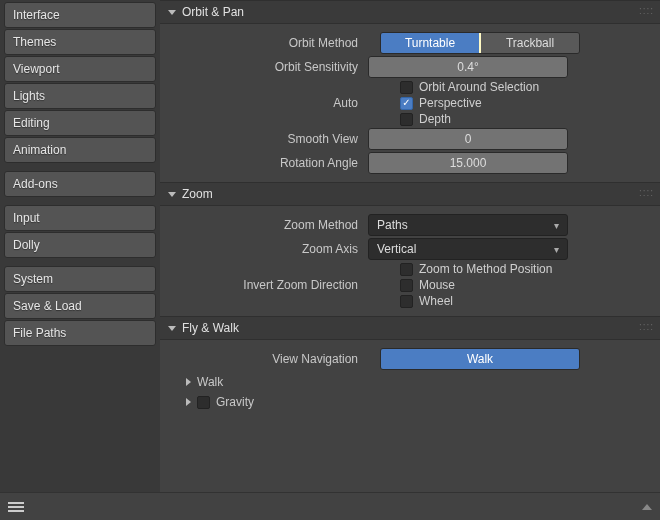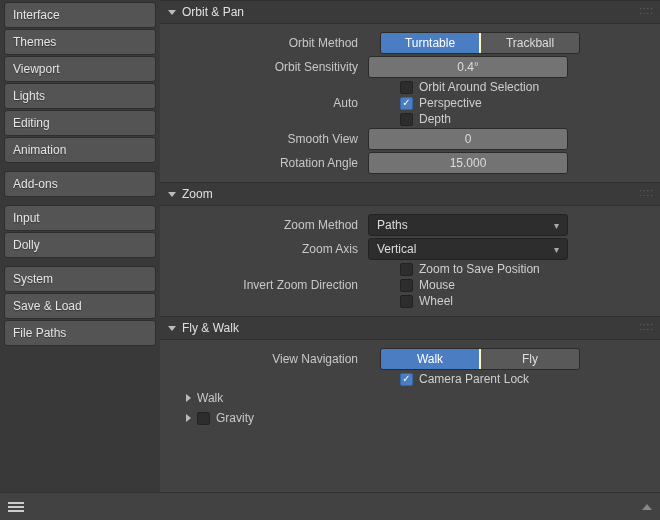--- a/index.html
+++ b/index.html
@@ -150,21 +150,21 @@
           <div class="lbl">Zoom Axis</div>
           <div class="ctl sel-drop">
             <span>Vertical</span>
             <span class="caret">▾</span>
           </div>
         </div>
         <div class="row">
           <div class="lbl"></div>
           <div class="ctl check">
             <span class="cb"></span>
-            <span>Zoom to Save Position</span>
+            <span>Zoom to Method Position</span>
           </div>
         </div>
         <div class="row">
           <div class="lbl">Invert Zoom Direction</div>
           <div class="ctl check">
             <span class="cb"></span>
             <span>Mouse</span>
           </div>
         </div>
         <div class="row">
@@ -181,28 +181,20 @@
       <div class="panel-header">
         <span class="disclose"></span>
         <span>Fly &amp; Walk</span>
         <span class="grip">::::</span>
       </div>
       <div class="panel-body">
         <div class="row">
           <div class="lbl">View Navigation</div>
           <div class="ctl seg">
             <button class="active">Walk</button>
-            <button>Fly</button>
-          </div>
-        </div>
-        <div class="row">
-          <div class="lbl"></div>
-          <div class="ctl check">
-            <span class="cb on"></span>
-            <span>Camera Parent Lock</span>
           </div>
         </div>
         <div class="subrow">
           <span class="disclose right"></span>
           <span>Walk</span>
         </div>
         <div class="subrow">
           <span class="disclose right"></span>
           <span class="cb"></span>
           <span>Gravity</span>

